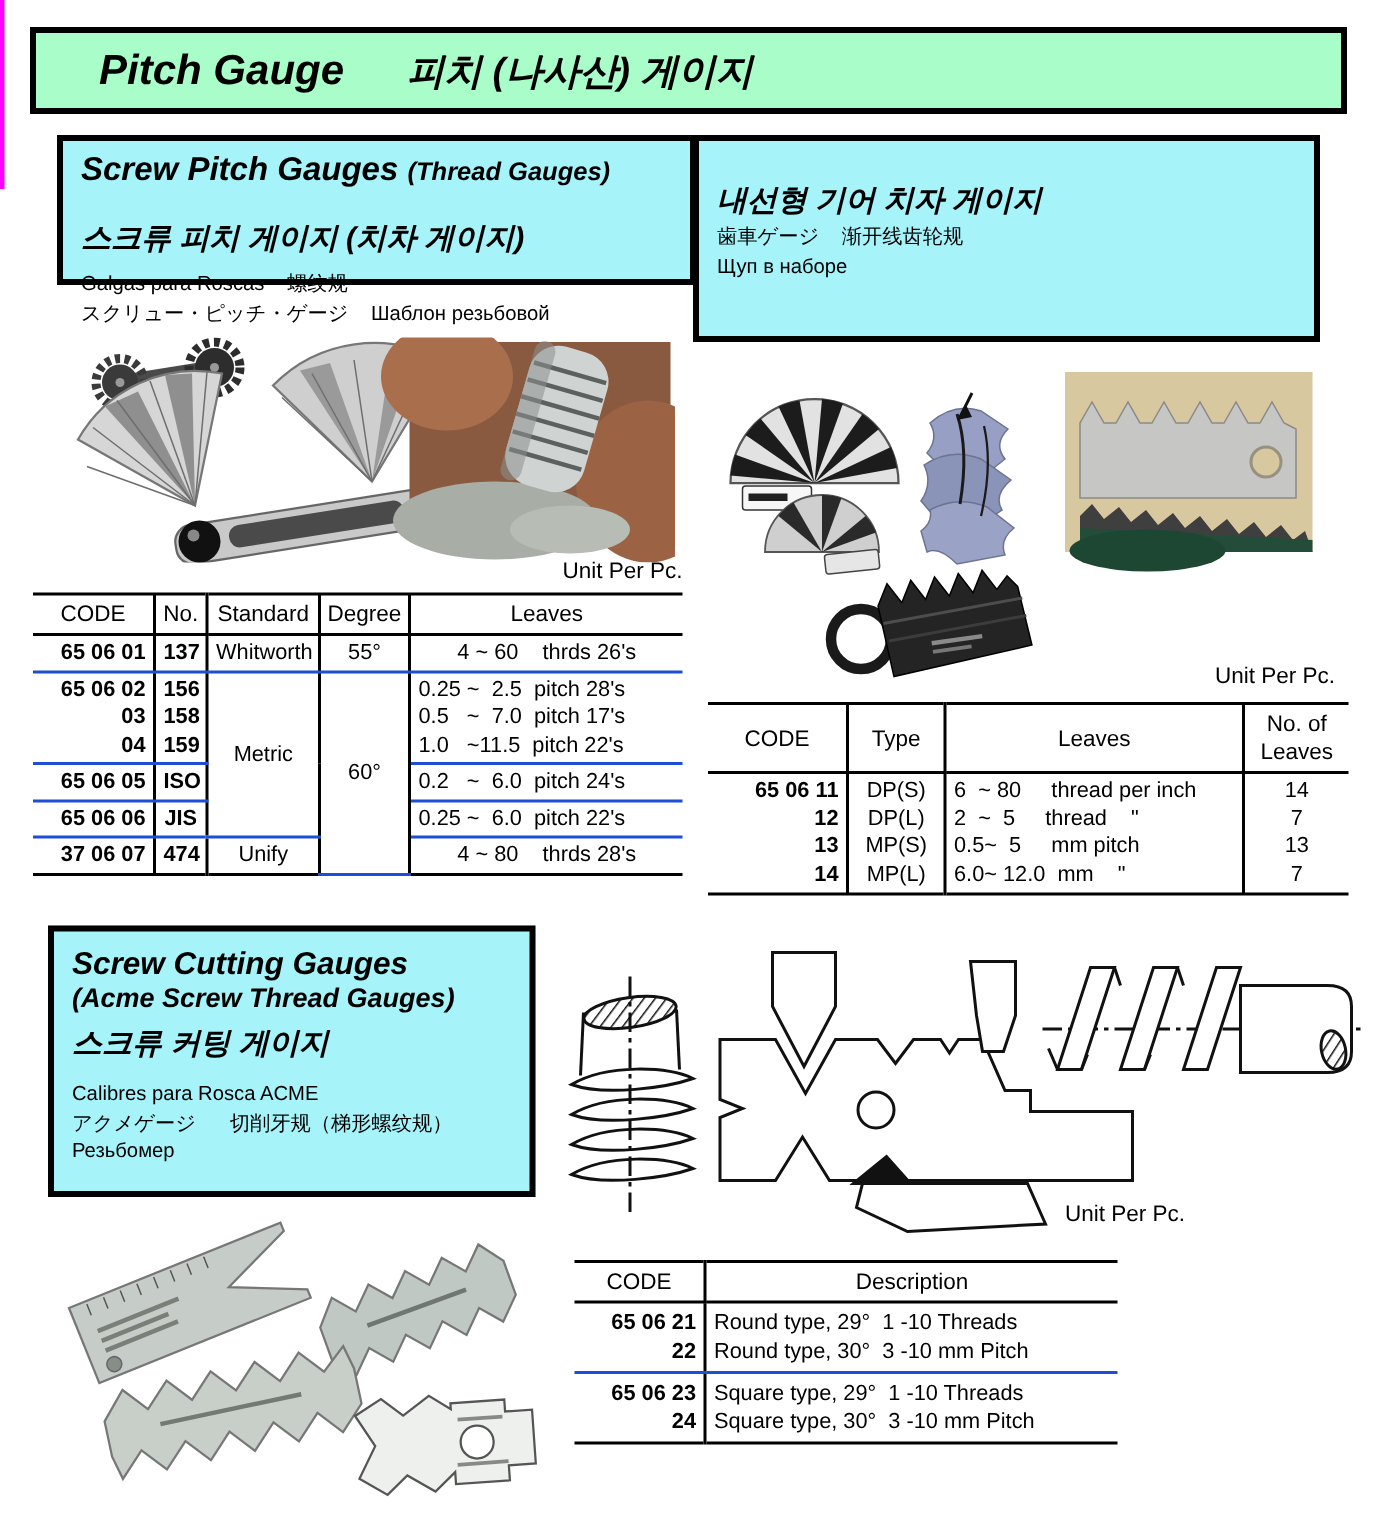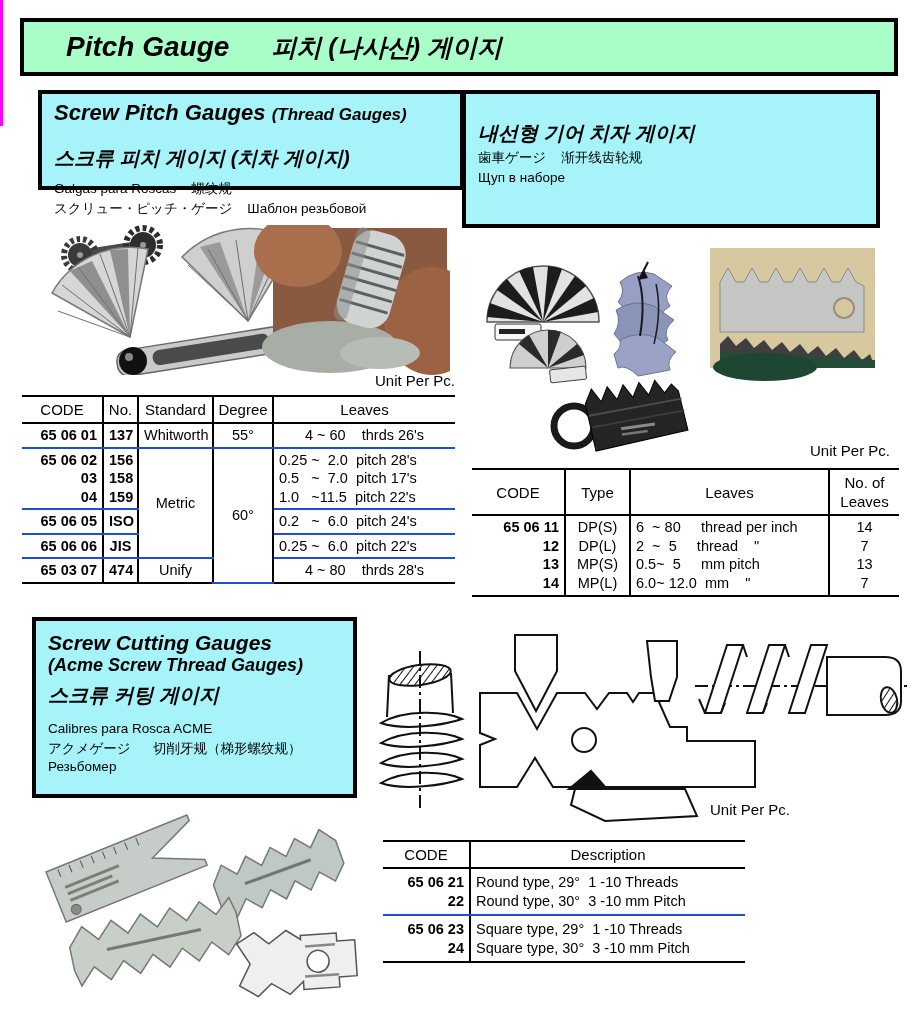--- a/index.html
+++ b/index.html
@@ -225,36 +225,36 @@
       </tr>
       <tr class="sep">
         <td class="b ar pre">65 06 02
 03
 04</td>
         <td class="b ac pre">156
 158
 159</td>
         <td class="ac bb" rowspan="3">Metric</td>
         <td class="ac" rowspan="4">60°</td>
-        <td class="al pre">0.25 ~  2.0  pitch 28's
+        <td class="al pre">0.25 ~  2.5  pitch 28's
 0.5   ~  7.0  pitch 17's
 1.0   ~11.5  pitch 22's</td>
       </tr>
       <tr class="sep">
         <td class="b ar pre py2">65 06 05</td>
         <td class="b ac py2">ISO</td>
         <td class="al pre py2">0.2   ~  6.0  pitch 24's</td>
       </tr>
       <tr class="sep">
         <td class="b ar pre">65 06 06</td>
         <td class="b ac">JIS</td>
         <td class="al pre">0.25 ~  6.0  pitch 22's</td>
       </tr>
       <tr>
-        <td class="b ar pre">65 03 07</td>
+        <td class="b ar pre">37 06 07</td>
         <td class="b ac">474</td>
         <td class="ac">Unify</td>
         <td class="ac pre">4 ~ 80    thrds 28's</td>
       </tr>
     </tbody>
   </table>
 
   <div class="unit" id="unit-ig">Unit Per Pc.</div>
   <table class="ct" id="tbl-ig">
     <colgroup>

